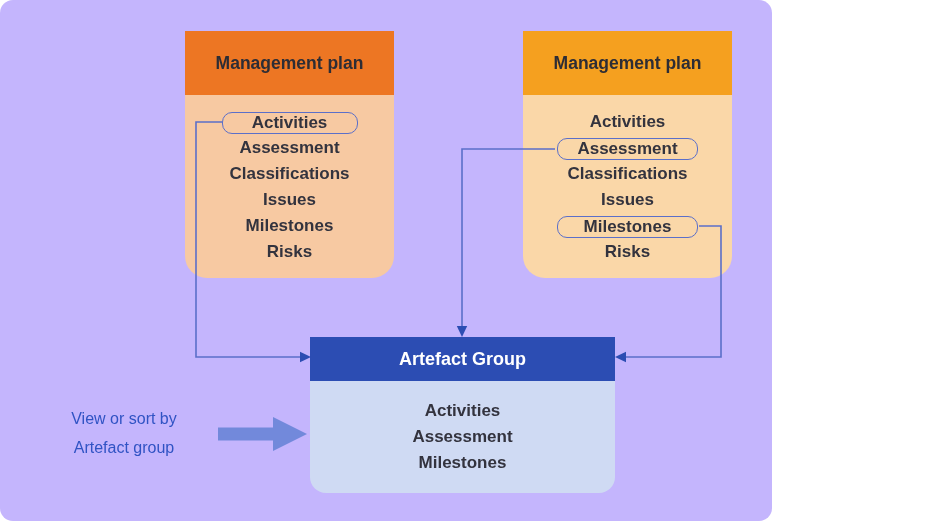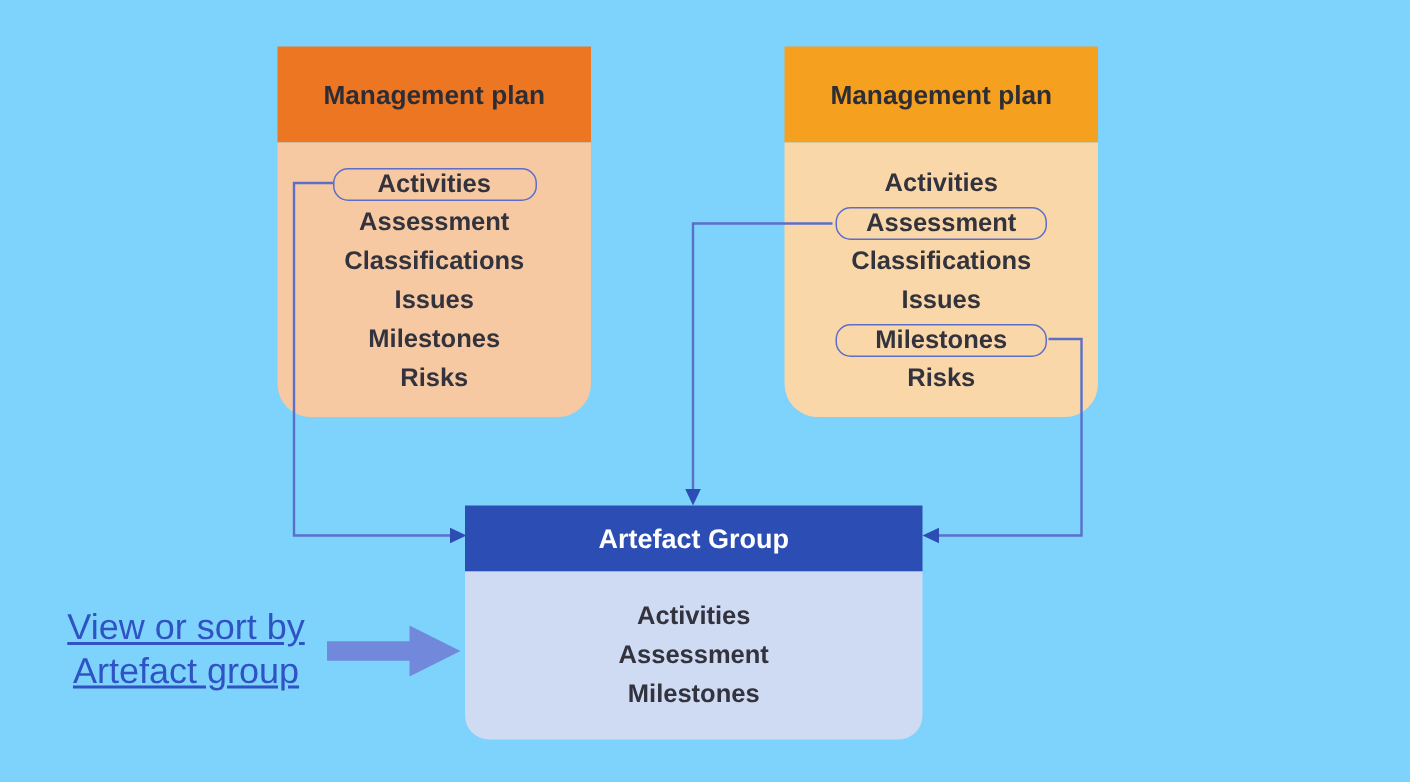--- a/index.html
+++ b/index.html
@@ -9,21 +9,21 @@
     --amber-light-body:#FAD7A8;
     --blue-header:#2C4DB3;
     --blue-body:#CFDAF3;
     --line-blue:#5B6FC9;
     --arrow-blue:#7289DB;
     --caption-blue:#3053C4;
     --text-dark:#33333E;
   }
   *{margin:0;padding:0;box-sizing:border-box;}
   body{font-family:"Liberation Sans","DejaVu Sans",sans-serif;background:#fff;}
-  .canvas{position:relative;width:940px;height:521px;background:#7dd3fc;overflow:hidden;}
+  .canvas{position:relative;width:772px;height:521px;background:#c4b5fd;overflow:hidden;border-radius:13px;}
 
   .plan-box{position:absolute;top:31px;width:209px;height:247px;}
   .plan-box .hdr{height:64px;display:flex;align-items:center;justify-content:center;
     font-weight:bold;font-size:17.5px;color:#2D2D35;}
   .plan-box .bod{height:183px;padding-top:14px;text-align:center;
     border-bottom-left-radius:22px;border-bottom-right-radius:22px;}
   .plan-left{left:185px;}
   .plan-left .hdr{background:var(--orange-dark);}
   .plan-left .bod{background:var(--orange-light-body);}
   .plan-right{left:523px;}
@@ -36,21 +36,21 @@
   .hl.w136{width:136px;}
   .hl.w141{width:141px;}
 
   .artefact-box{position:absolute;left:310px;top:337px;width:305px;height:156px;}
   .artefact-box .hdr{height:44px;background:var(--blue-header);display:flex;
     align-items:center;justify-content:center;font-weight:bold;font-size:18px;color:#fff;}
   .artefact-box .bod{height:112px;background:var(--blue-body);padding-top:17px;
     text-align:center;border-bottom-left-radius:16px;border-bottom-right-radius:16px;}
 
   .caption{position:absolute;left:33px;top:404px;width:182px;text-align:center;
-    color:var(--caption-blue);font-size:24px;line-height:29px;text-decoration:underline;}
+    color:var(--caption-blue);font-size:16px;line-height:29px;}
 
   svg.overlay{position:absolute;left:0;top:0;width:940px;height:521px;pointer-events:none;}
 </style>
 </head>
 <body>
 
 <div class="canvas">
 
   <div class="plan-box plan-left">
     <div class="hdr">Management plan</div>

